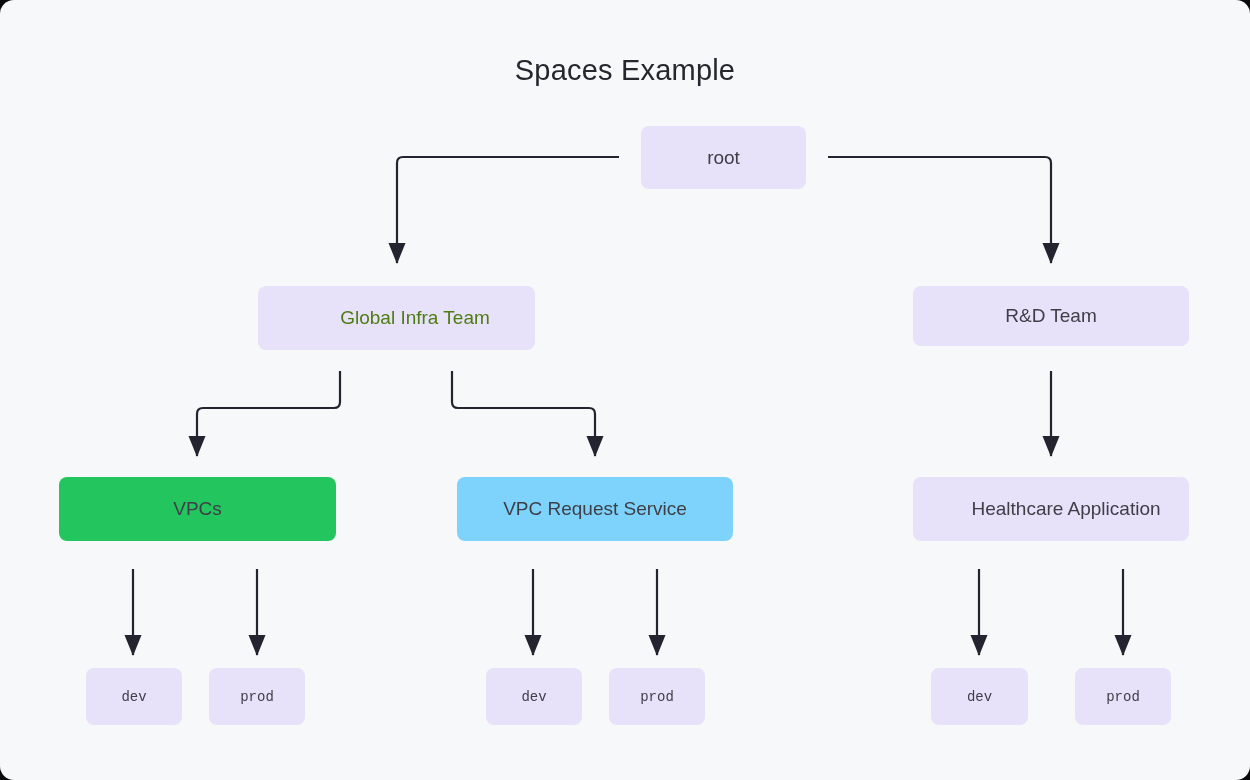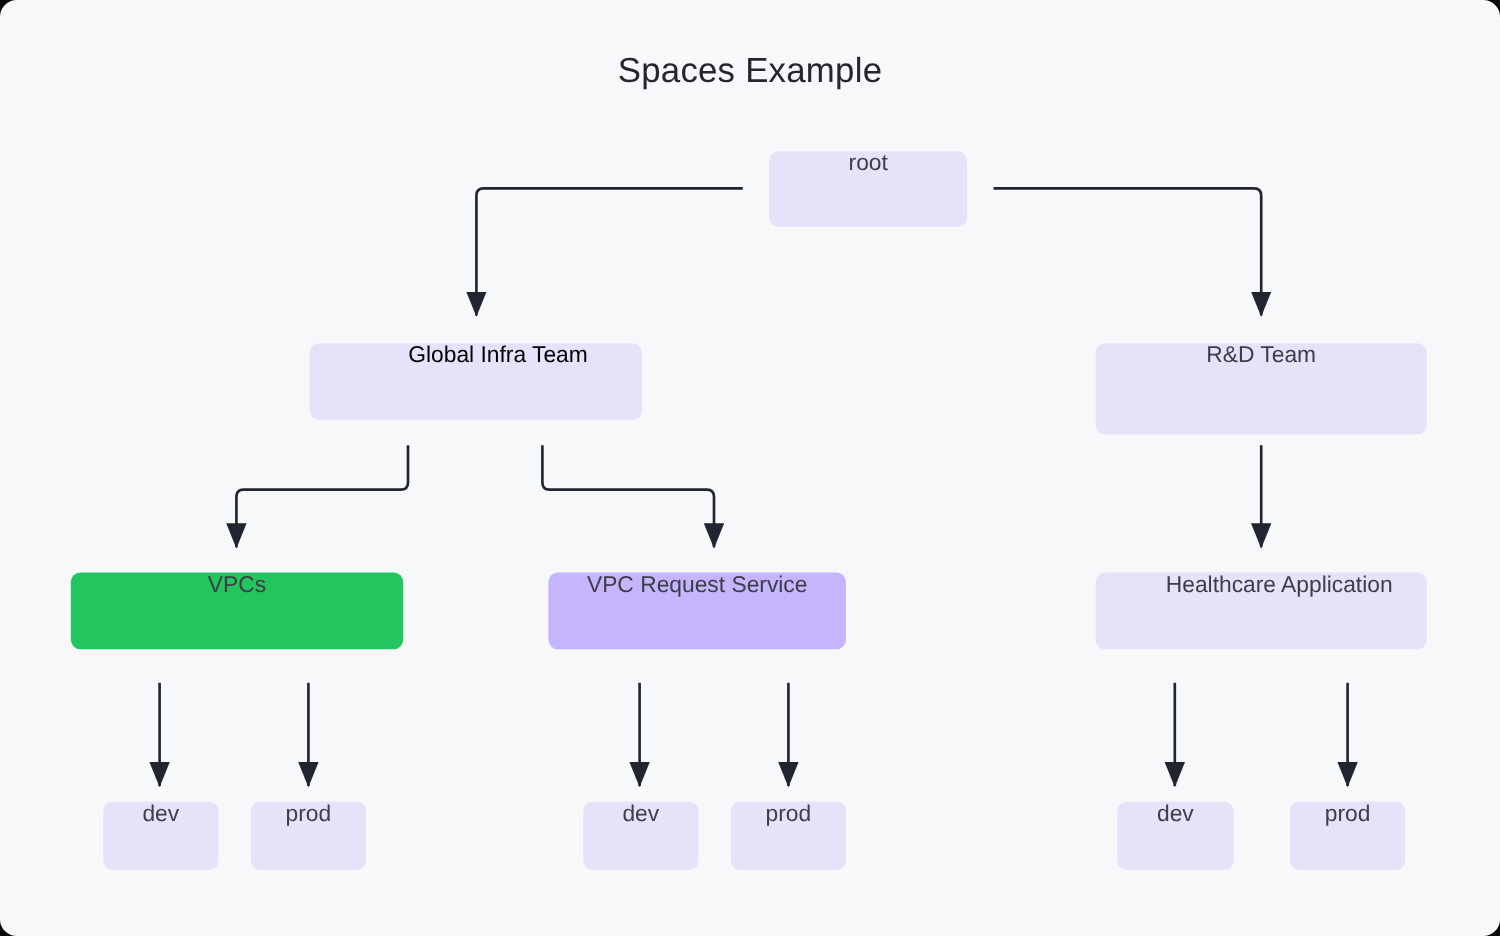--- a/index.html
+++ b/index.html
@@ -11,53 +11,55 @@
   .canvas {
     position: relative;
     width: 1250px;
     height: 780px;
     background: #f7f8fa;
     border-radius: 14px;
     overflow: hidden;
   }
   .diagram-title {
     position: absolute;
-    top: 43px;
+    top: 54px;
     left: 0;
     width: 100%;
     text-align: center;
     font-size: 29px;
     font-weight: 500;
     color: #26262e;
     letter-spacing: 0.2px;
     user-select: none;
   }
   .edge-layer {
     position: absolute;
     top: 0; left: 0;
     width: 1250px;
     height: 780px;
   }
   .node {
     position: absolute;
     display: flex;
+    align-items: center;
     justify-content: center;
     background: #e8e1fa;
     border-radius: 8px;
     box-sizing: border-box;
   }
   .node .node-label {
     font-size: 19px;
     font-weight: 400;
     color: #3f3e47;
     white-space: nowrap;
     user-select: none;
   }
   .node.small .node-label {
-    font-size: 19px;
+    font-size: 14px;
+    font-family: Liberation Mono, monospace;
   }
 </style>
 </head>
 <body>
 
 <div class="canvas">
   <div class="diagram-title">Spaces Example</div>
 
   <svg class="edge-layer" viewBox="0 0 1250 780" xmlns="http://www.w3.org/2000/svg">
       <defs>
@@ -76,29 +78,29 @@
       <path d="M657,569 L657,655" fill="none" stroke="#22242f" stroke-width="2.2" marker-end="url(#arrowhead)"></path>
       <path d="M979,569 L979,655" fill="none" stroke="#22242f" stroke-width="2.2" marker-end="url(#arrowhead)"></path>
       <path d="M1123,569 L1123,655" fill="none" stroke="#22242f" stroke-width="2.2" marker-end="url(#arrowhead)"></path>
     </svg>
 
   <div>
       <div class="node" style="left: 641px; top: 126px; width: 165px; height: 63px; background: rgb(232, 225, 250);">
         <span class="node-label" style="color: rgb(63, 62, 71);">root</span>
       </div>
       <div class="node" style="left: 258px; top: 286px; width: 277px; height: 64px; background: rgb(232, 225, 250);">
-        <span class="node-label" style="color: #000000; margin-left: 37px;">Global Infra Team</span>
+        <span class="node-label" style="color: #4d7c0f; margin-left: 37px;">Global Infra Team</span>
       </div>
-      <div class="node" style="left: 913px; top: 286px; width: 276px; height: 76px; background: rgb(232, 225, 250);">
+      <div class="node" style="left: 913px; top: 286px; width: 276px; height: 60px; background: rgb(232, 225, 250);">
         <span class="node-label" style="color: rgb(63, 62, 71);">R&amp;D Team</span>
       </div>
       <div class="node" style="left: 59px; top: 477px; width: 277px; height: 64px; background: #22c55e;">
         <span class="node-label" style="color: rgb(63, 62, 71);">VPCs</span>
       </div>
-      <div class="node" style="left: 457px; top: 477px; width: 248px; height: 64px; background: #c4b5fd;">
+      <div class="node" style="left: 457px; top: 477px; width: 276px; height: 64px; background: #7dd3fc;">
         <span class="node-label" style="color: rgb(63, 62, 71);">VPC Request Service</span>
       </div>
       <div class="node" style="left: 913px; top: 477px; width: 276px; height: 64px; background: rgb(232, 225, 250); padding-left: 30px;">
         <span class="node-label" style="color: rgb(63, 62, 71);">Healthcare Application</span>
       </div>
       <div class="node small" style="left: 86px; top: 668px; width: 96px; height: 57px; background: rgb(232, 225, 250);">
         <span class="node-label" style="color: rgb(63, 62, 71);">dev</span>
       </div>
       <div class="node small" style="left: 209px; top: 668px; width: 96px; height: 57px; background: rgb(232, 225, 250);">
         <span class="node-label" style="color: rgb(63, 62, 71);">prod</span>

